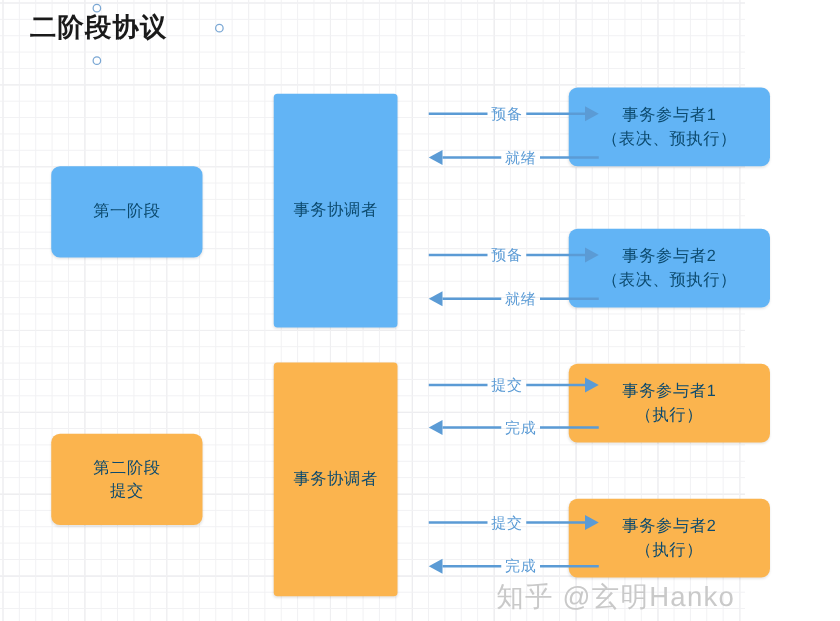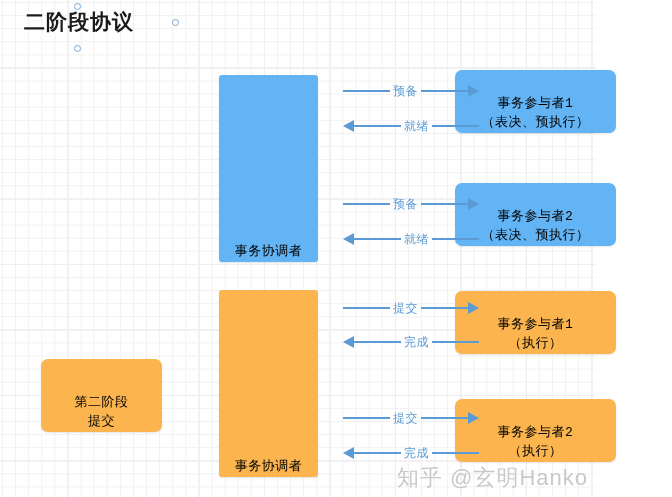--- a/index.html
+++ b/index.html
@@ -47,31 +47,30 @@
     border-radius: 50%;
     background: #ffffff;
     box-sizing: border-box;
   }
 
   
   .box {
     position: absolute;
     box-sizing: border-box;
     display: flex;
-    align-items: flex-end;
+    align-items: center;
     justify-content: center;
     text-align: center;
-    color: #000000;
+    color: #0c4a6e;
     font-size: 13px;
     line-height: 1.45;
     letter-spacing: 0.5px;
     white-space: pre-line;
     border-radius: 3px;
     box-shadow: 0 1px 2px rgba(0,0,0,0.10);
-    font-family: Liberation Mono, monospace;
   }
   .box.blue  { background: #62b4f5; }
   .box.orange{ background: #fbb44e; }
   .box.round { border-radius: 7px; }
 
   
   .conn {
     position: absolute;
     height: 16px;
     display: flex;
@@ -116,20 +115,23 @@
 </head>
 <body>
 
 <div id="canvas">
 
   <div class="title">二阶段协议</div>
   <div class="handle" style="left:74px; top:3px;"></div>
   <div class="handle" style="left:74px; top:45px;"></div>
   <div class="handle" style="left:172px; top:19px;"></div>
 
+  <div class="box blue round" style="left:41px; top:133px; width:121px; height:73px;">
+    <span>第一阶段</span>
+  </div>
 
   <div class="box blue" style="left:219px; top:75px; width:99px; height:187px;">
     <span>事务协调者</span>
   </div>
 
   <div class="box blue round" style="left:455px; top:70px; width:161px; height:63px;">
     <span>事务参与者1
 （表决、预执行）</span>
   </div>
 
@@ -159,21 +161,21 @@
     <div class="arrow right"></div>
   </div>
 
   <div class="conn" style="left:319px; top:231px; width:136px;">
     <div class="arrow left"></div>
     <div class="line"></div>
     <div class="lbl">就绪</div>
     <div class="line"></div>
   </div>
 
-  <div class="box orange round" style="left:41px; top:347px; width:121px; height:73px;margin-top:12px;">
+  <div class="box orange round" style="left:41px; top:347px; width:121px; height:73px;">
     <span>第二阶段
 提交</span>
   </div>
 
   <div class="box orange" style="left:219px; top:290px; width:99px; height:187px;">
     <span>事务协调者</span>
   </div>
 
   <div class="box orange round" style="left:455px; top:291px; width:161px; height:63px;">
     <span>事务参与者1

